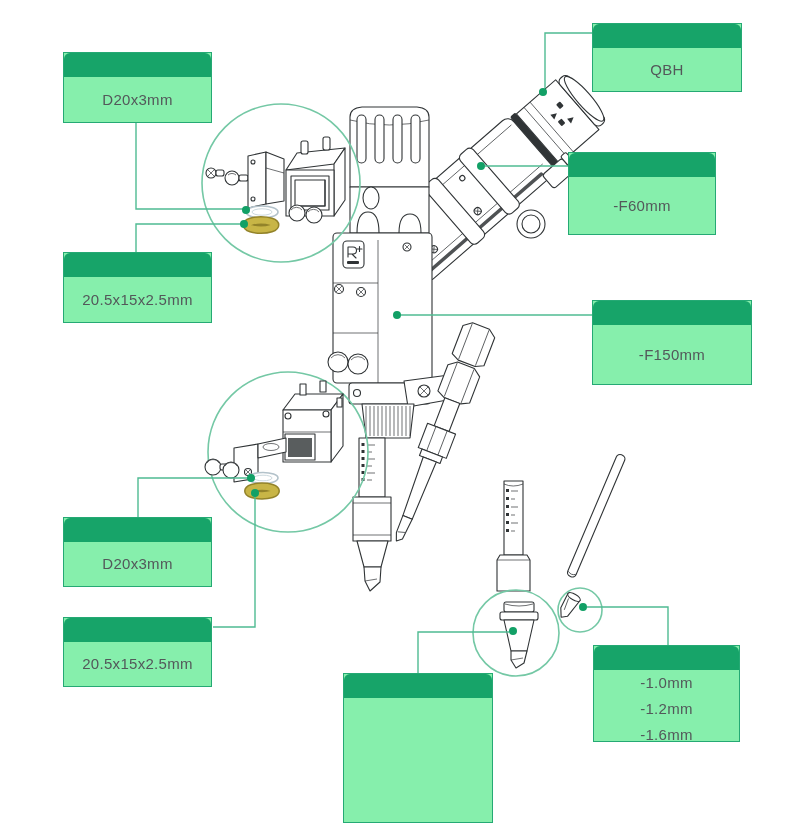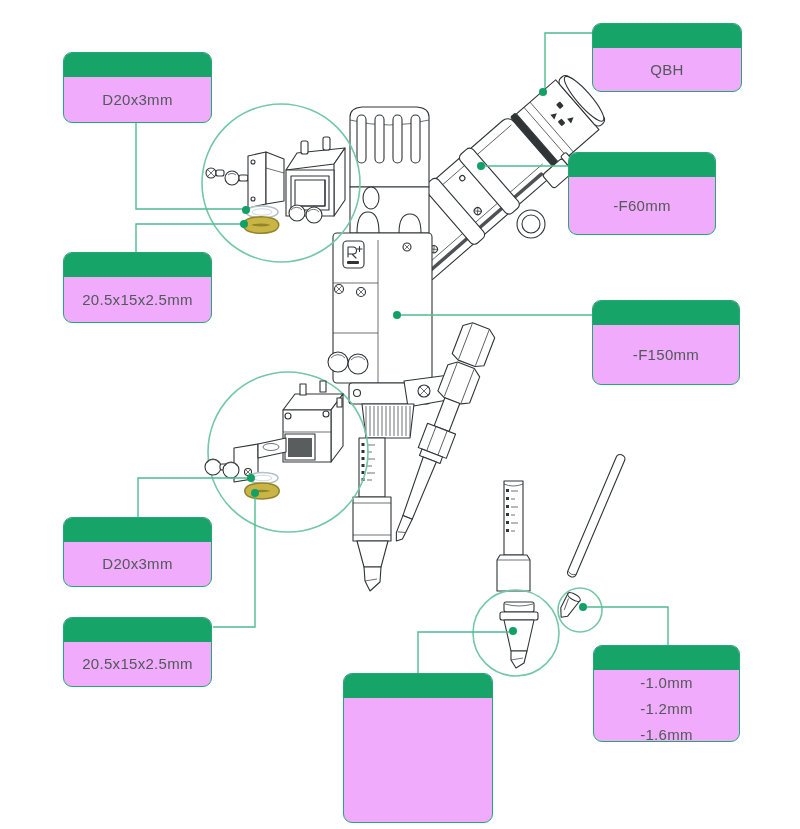--- a/index.html
+++ b/index.html
@@ -24,22 +24,22 @@
   .thin{fill:none;stroke:var(--line-dark);stroke-width:0.7;}
   .dk{fill:var(--line-dark);stroke:none;}
   .grn{fill:none;stroke:var(--leader-green);stroke-width:1.4;}
   .gdot{fill:var(--dot-green);stroke:none;}
   .gcirc{fill:none;stroke:var(--circle-green);stroke-width:1.6;}
   .wring{fill:#fff;stroke:var(--oring-white-edge);stroke-width:1.6;}
   .wring2{fill:none;stroke:#ccd9de;stroke-width:1;}
   .yr1{fill:none;stroke:var(--oring-gold-edge);stroke-width:9;}
   .yr2{fill:none;stroke:var(--oring-gold);stroke-width:6;}
   
-  .label-box{position:absolute;background:#f0abfc;border:1.5px solid var(--green-border);
-             border-radius:9px;box-sizing:border-box;display:flex;flex-direction:column;overflow:hidden;}
+  .label-box{position:absolute;background:#86efac;border:1.5px solid var(--green-border);
+             border-radius:0;box-sizing:border-box;display:flex;flex-direction:column;overflow:hidden;}
   .label-box .hdr{height:24px;flex:0 0 auto;background:var(--accent-green);border-radius:6px 6px 0 0;}
   .label-box .bdy{flex:1;display:flex;flex-direction:column;align-items:center;justify-content:center;
                   color:var(--label-text);font-size:15px;letter-spacing:.3px;text-align:center;line-height:26px;}
 </style>
 </head>
 <body>
 
 <div class="stage">
 
 <svg width="800" height="829" viewBox="0 0 800 829">
@@ -346,21 +346,21 @@
       </div>
   </div>
 
   <div class="label-box" style="left:568px;top:152px;width:148px;height:83px">
     <div class="hdr"></div>
     <div class="bdy">
         <span>-F60mm</span>
       </div>
   </div>
 
-  <div class="label-box" style="left:592px;top:300px;width:148px;height:85px">
+  <div class="label-box" style="left:592px;top:300px;width:160px;height:85px">
     <div class="hdr"></div>
     <div class="bdy">
         <span>-F150mm</span>
       </div>
   </div>
 
   <div class="label-box" style="left:63px;top:517px;width:149px;height:70px">
     <div class="hdr"></div>
     <div class="bdy">
         <span>D20x3mm</span>

